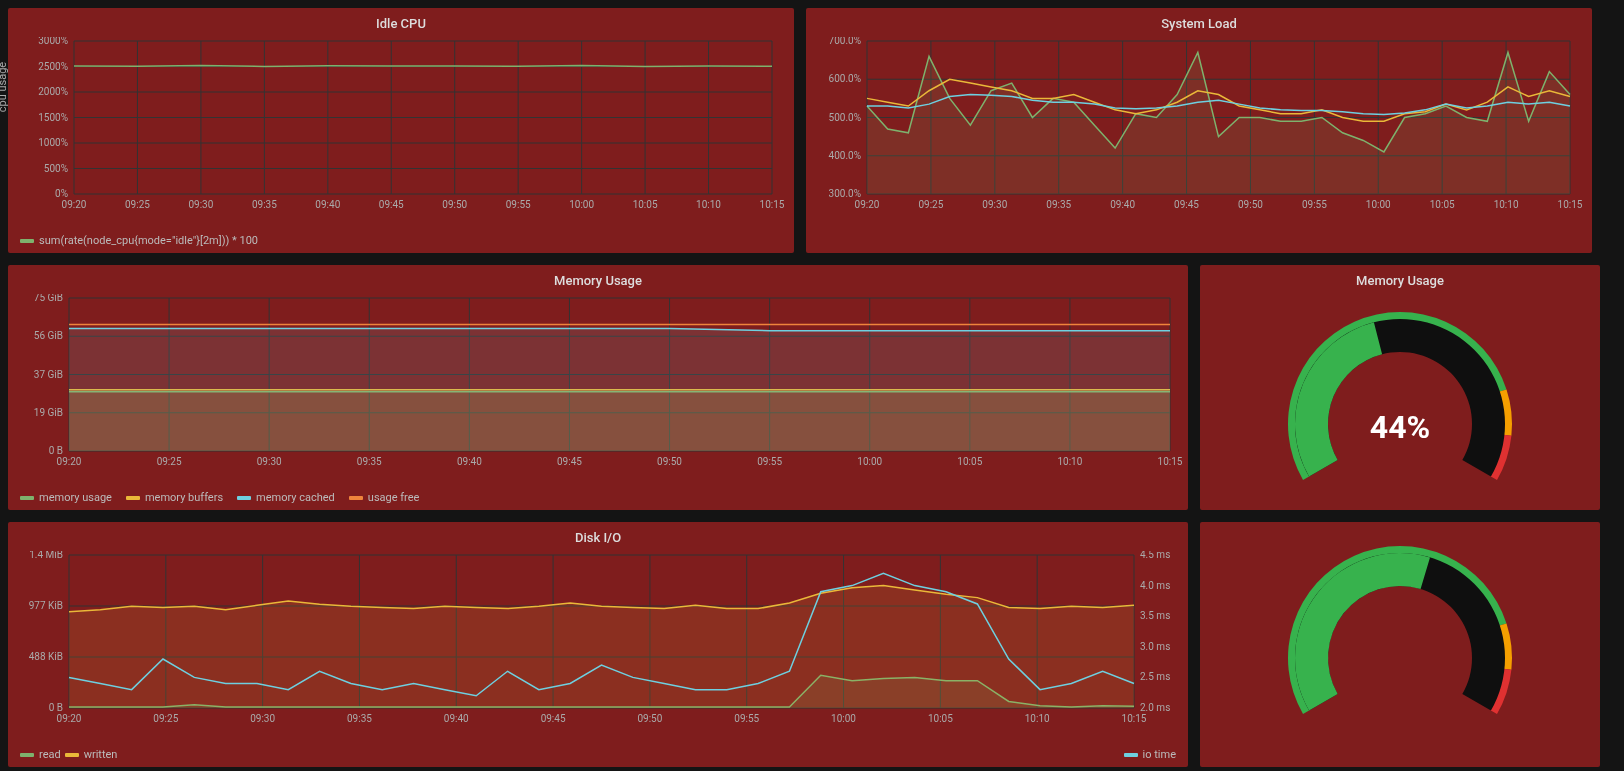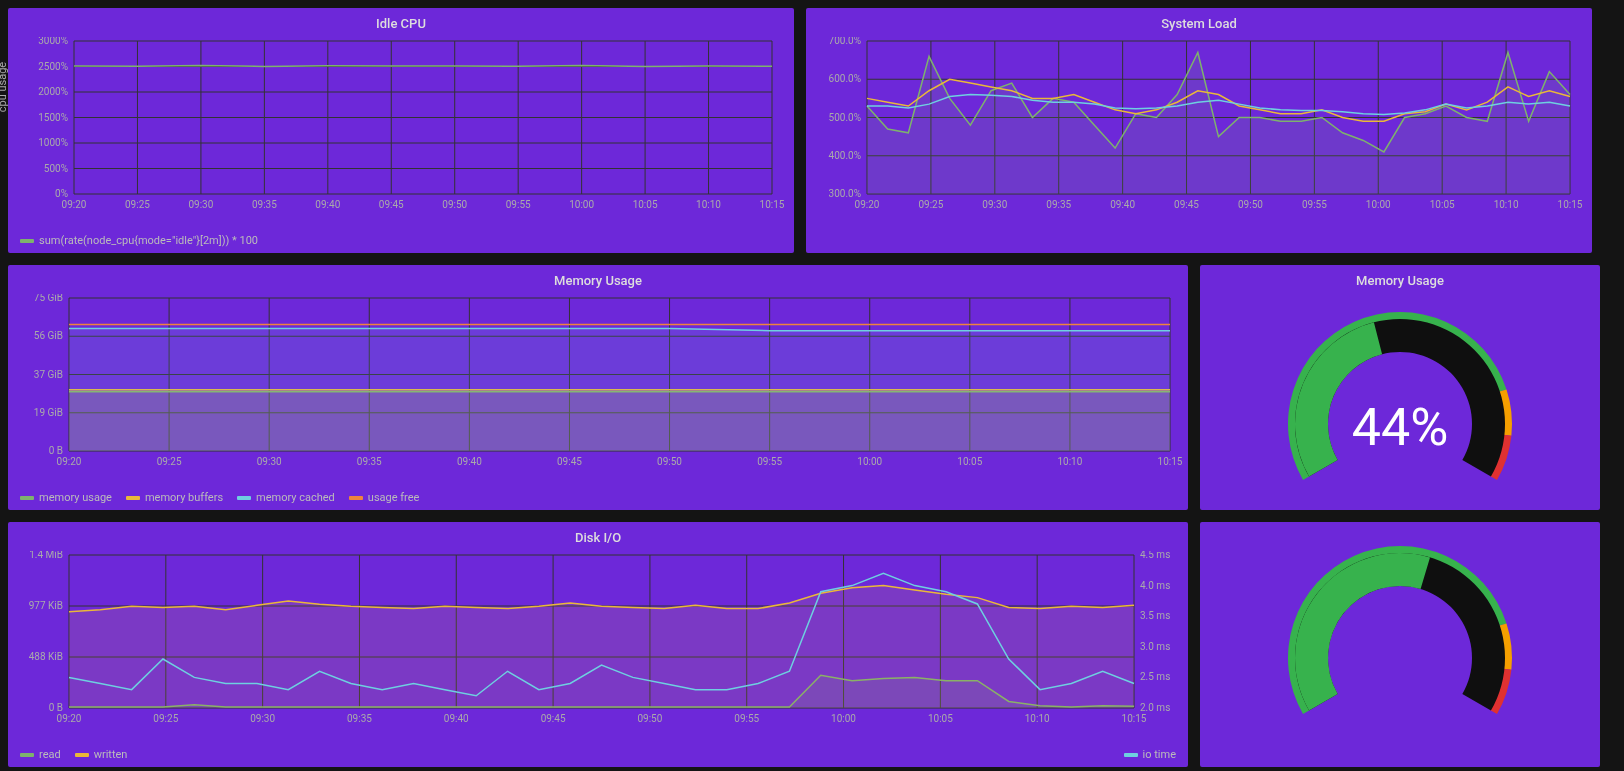--- a/index.html
+++ b/index.html
@@ -13,21 +13,21 @@
     height: 771px;
   }
   .grid {
     display: grid;
     grid-template-columns: 786px 786px;
     grid-template-rows: 245px 245px 245px;
     gap: 12px;
   }
   .row2 { display: grid; grid-template-columns: 1180px 400px; gap: 12px; grid-column: 1 / span 2; }
   .panel {
-    background: #6d28d9;
+    background: #7f1d1d;
     border-radius: 2px;
     display: flex;
     flex-direction: column;
     padding: 6px 6px 2px 6px;
     position: relative;
   }
   .panel-title {
     text-align: center;
     color: #ddd;
     font-size: 13px;
@@ -58,22 +58,22 @@
     color: #aaa;
   }
   svg { display: block; }
   .grid-line { stroke: #333; stroke-width: 1; }
   .axis-txt { fill: #aaa; font-size: 10px; }
   .gauge-val {
     position: absolute;
     left: 50%;
     top: 62%;
     transform: translate(-50%, -50%);
-    font-size: 52px;
-    font-weight: 400;
+    font-size: 32px;
+    font-weight: 700;
     color: #fff;
   }
 </style>
 </head>
 <body>
 
 <div class="grid">
 
   <div class="panel">
     <div class="panel-title">Idle CPU</div>
@@ -301,21 +301,21 @@
             <line x1="1120" y1="4" x2="1120" y2="157" class="grid-line"></line>
             <text x="1120" y="171" text-anchor="middle" class="axis-txt">10:15</text>
             <path d="M55,157 L55,155.90714285714284 L86.32352941176471,155.90714285714284 L117.64705882352942,155.90714285714284 L148.97058823529414,155.90714285714284 L180.29411764705884,153.72142857142856 L211.61764705882354,155.90714285714284 L242.94117647058826,155.90714285714284 L274.2647058823529,155.90714285714284 L305.5882352941177,155.90714285714284 L336.9117647058824,155.90714285714284 L368.2352941176471,155.90714285714284 L399.55882352941177,155.90714285714284 L430.8823529411765,155.90714285714284 L462.20588235294116,155.90714285714284 L493.52941176470586,155.90714285714284 L524.8529411764705,155.90714285714284 L556.1764705882354,155.90714285714284 L587.5,155.90714285714284 L618.8235294117648,155.90714285714284 L650.1470588235294,155.90714285714284 L681.4705882352941,155.90714285714284 L712.7941176470589,155.90714285714284 L744.1176470588235,155.90714285714284 L775.4411764705883,155.90714285714284 L806.764705882353,124.21428571428572 L838.0882352941177,129.67857142857142 L869.4117647058823,127.49285714285713 L900.735294117647,126.4 L932.0588235294117,129.67857142857142 L963.3823529411765,129.67857142857142 L994.7058823529411,150.44285714285715 L1026.0294117647059,154.81428571428572 L1057.3529411764707,155.90714285714284 L1088.6764705882354,154.81428571428572 L1120,155.3607142857143 L1120,157 Z" fill="#7EB26D" fill-opacity="0.12" stroke="none"></path>
             <path d="M55,155.90714285714284 L86.32352941176471,155.90714285714284 L117.64705882352942,155.90714285714284 L148.97058823529414,155.90714285714284 L180.29411764705884,153.72142857142856 L211.61764705882354,155.90714285714284 L242.94117647058826,155.90714285714284 L274.2647058823529,155.90714285714284 L305.5882352941177,155.90714285714284 L336.9117647058824,155.90714285714284 L368.2352941176471,155.90714285714284 L399.55882352941177,155.90714285714284 L430.8823529411765,155.90714285714284 L462.20588235294116,155.90714285714284 L493.52941176470586,155.90714285714284 L524.8529411764705,155.90714285714284 L556.1764705882354,155.90714285714284 L587.5,155.90714285714284 L618.8235294117648,155.90714285714284 L650.1470588235294,155.90714285714284 L681.4705882352941,155.90714285714284 L712.7941176470589,155.90714285714284 L744.1176470588235,155.90714285714284 L775.4411764705883,155.90714285714284 L806.764705882353,124.21428571428572 L838.0882352941177,129.67857142857142 L869.4117647058823,127.49285714285713 L900.735294117647,126.4 L932.0588235294117,129.67857142857142 L963.3823529411765,129.67857142857142 L994.7058823529411,150.44285714285715 L1026.0294117647059,154.81428571428572 L1057.3529411764707,155.90714285714284 L1088.6764705882354,154.81428571428572 L1120,155.3607142857143" fill="none" stroke="#7EB26D" stroke-width="1.5"></path>
             <path d="M55,157 L55,60.828571428571436 L86.32352941176471,58.64285714285714 L117.64705882352942,55.364285714285714 L148.97058823529414,56.457142857142856 L180.29411764705884,55.364285714285714 L211.61764705882354,58.64285714285714 L242.94117647058826,54.27142857142859 L274.2647058823529,49.900000000000006 L305.5882352941177,53.17857142857143 L336.9117647058824,55.364285714285714 L368.2352941176471,56.457142857142856 L399.55882352941177,57.55 L430.8823529411765,55.364285714285714 L462.20588235294116,56.457142857142856 L493.52941176470586,57.55 L524.8529411764705,55.364285714285714 L556.1764705882354,52.08571428571429 L587.5,55.364285714285714 L618.8235294117648,56.457142857142856 L650.1470588235294,57.55 L681.4705882352941,54.27142857142859 L712.7941176470589,57.55 L744.1176470588235,57.55 L775.4411764705883,52.08571428571429 L806.764705882353,42.25 L838.0882352941177,36.78571428571429 L869.4117647058823,34.599999999999994 L900.735294117647,38.97142857142856 L932.0588235294117,43.34285714285714 L963.3823529411765,46.62142857142857 L994.7058823529411,56.457142857142856 L1026.0294117647059,57.55 L1057.3529411764707,55.364285714285714 L1088.6764705882354,56.457142857142856 L1120,54.27142857142859 L1120,157 Z" fill="#EAB839" fill-opacity="0.12" stroke="none"></path>
             <path d="M55,60.828571428571436 L86.32352941176471,58.64285714285714 L117.64705882352942,55.364285714285714 L148.97058823529414,56.457142857142856 L180.29411764705884,55.364285714285714 L211.61764705882354,58.64285714285714 L242.94117647058826,54.27142857142859 L274.2647058823529,49.900000000000006 L305.5882352941177,53.17857142857143 L336.9117647058824,55.364285714285714 L368.2352941176471,56.457142857142856 L399.55882352941177,57.55 L430.8823529411765,55.364285714285714 L462.20588235294116,56.457142857142856 L493.52941176470586,57.55 L524.8529411764705,55.364285714285714 L556.1764705882354,52.08571428571429 L587.5,55.364285714285714 L618.8235294117648,56.457142857142856 L650.1470588235294,57.55 L681.4705882352941,54.27142857142859 L712.7941176470589,57.55 L744.1176470588235,57.55 L775.4411764705883,52.08571428571429 L806.764705882353,42.25 L838.0882352941177,36.78571428571429 L869.4117647058823,34.599999999999994 L900.735294117647,38.97142857142856 L932.0588235294117,43.34285714285714 L963.3823529411765,46.62142857142857 L994.7058823529411,56.457142857142856 L1026.0294117647059,57.55 L1057.3529411764707,55.364285714285714 L1088.6764705882354,56.457142857142856 L1120,54.27142857142859" fill="none" stroke="#EAB839" stroke-width="1.5"></path>
             <path d="M55,126.4 L86.32352941176471,132.52 L117.64705882352942,138.64000000000001 L148.97058823529414,108.04 L180.29411764705884,126.4 L211.61764705882354,132.52 L242.94117647058826,132.52 L274.2647058823529,138.64000000000001 L305.5882352941177,120.28 L336.9117647058824,132.52 L368.2352941176471,138.64000000000001 L399.55882352941177,132.52 L430.8823529411765,138.64000000000001 L462.20588235294116,144.76 L493.52941176470586,120.28 L524.8529411764705,138.64000000000001 L556.1764705882354,132.52 L587.5,114.16 L618.8235294117648,126.4 L650.1470588235294,132.52 L681.4705882352941,138.64000000000001 L712.7941176470589,138.64000000000001 L744.1176470588235,132.52 L775.4411764705883,120.28 L806.764705882353,40.72 L838.0882352941177,34.599999999999994 L869.4117647058823,22.359999999999985 L900.735294117647,34.599999999999994 L932.0588235294117,40.72 L963.3823529411765,52.959999999999994 L994.7058823529411,108.04 L1026.0294117647059,138.64000000000001 L1057.3529411764707,132.52 L1088.6764705882354,120.28 L1120,132.52" fill="none" stroke="#6ED0E0" stroke-width="1.5"></path>
           </svg>
       </div>
       <div class="legend" style="justify-content:space-between">
-        <div style="display:flex;gap:14px">
+        <div style="display:flex;gap:4px">
           <div class="legend-item">
               <span class="swatch" style="background:#7EB26D"></span>
               <span>read</span>
             </div>
           <div class="legend-item">
               <span class="swatch" style="background:#EAB839"></span>
               <span>written</span>
             </div>
         </div>
         <div class="legend-item">

